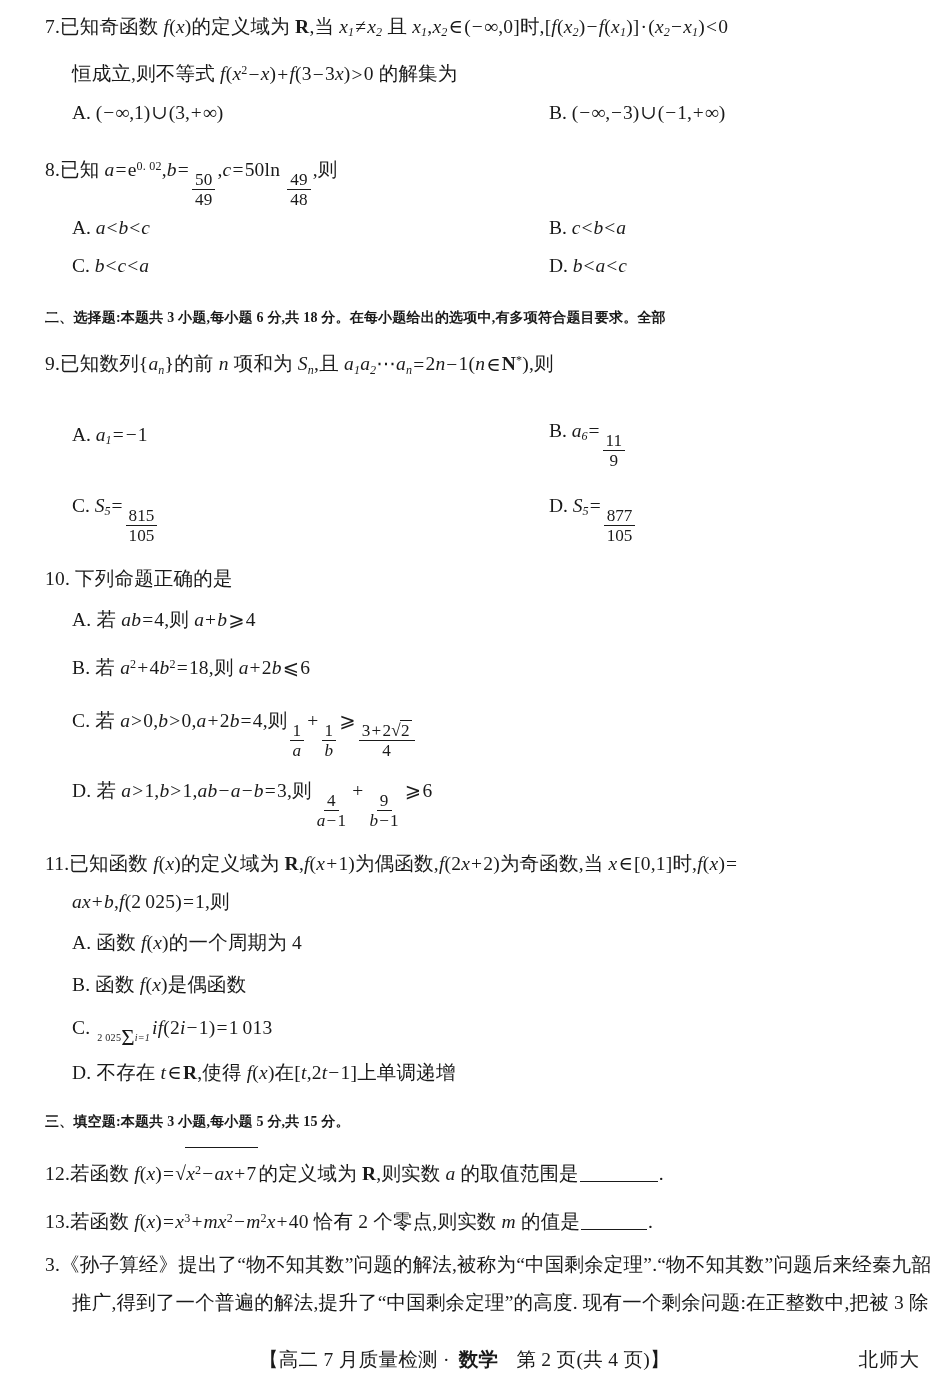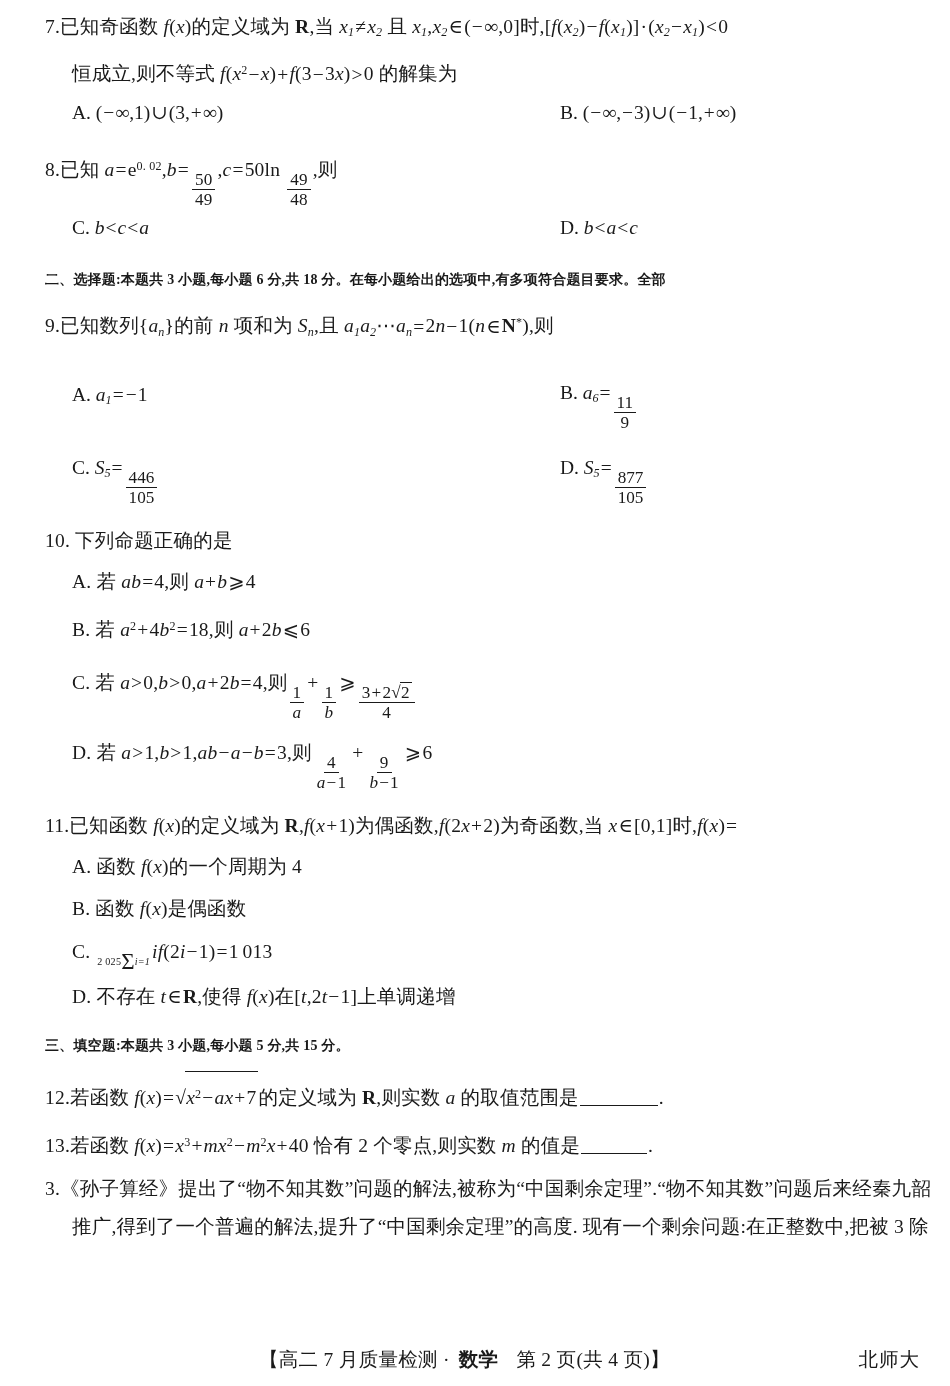--- a/index.html
+++ b/index.html
@@ -43,22 +43,21 @@
     font-size: 14px;
     line-height: 38px;
     font-weight: bold;
     letter-spacing: 0.2px;
     white-space: nowrap;
   }
 
   
   .optrow {
     display: flex;
-    align-items: center;
-    gap: 11px;
+    align-items: flex-end;
   }
   .optcol {
     width: 477px;
     flex: 0 0 477px;
     font-size: 19.5px;
     line-height: 38px;
     white-space: nowrap;
   }
   .optcol.right { width: auto; flex: 1 1 auto; }
   .optrow.tall .optcol { line-height: 60px; }
@@ -172,20 +171,28 @@
       <span class="mn">8.</span>已知 <span class="mi">a</span><span class="op">=</span>e<sup>0.&nbsp;02</sup>,<span class="mi">b</span><span class="op">=</span><span class="frac">
             <span class="num">50</span>
             <span class="den">49</span>
           </span>,<span class="mi">c</span><span class="op">=</span>50ln&nbsp;<span class="frac">
             <span class="num">49</span>
             <span class="den">48</span>
           </span>,则
     </div>
     <div class="optrow">
       <div class="optcol indent-opt">
+        A.&nbsp;<span class="mi">a</span><span class="op">&lt;</span><span class="mi">b</span><span class="op">&lt;</span><span class="mi">c</span>
+      </div>
+      <div class="optcol right">
+        B.&nbsp;<span class="mi">c</span><span class="op">&lt;</span><span class="mi">b</span><span class="op">&lt;</span><span class="mi">a</span>
+      </div>
+    </div>
+    <div class="optrow">
+      <div class="optcol indent-opt">
         C.&nbsp;<span class="mi">b</span><span class="op">&lt;</span><span class="mi">c</span><span class="op">&lt;</span><span class="mi">a</span>
       </div>
       <div class="optcol right">
         D.&nbsp;<span class="mi">b</span><span class="op">&lt;</span><span class="mi">a</span><span class="op">&lt;</span><span class="mi">c</span>
       </div>
     </div>
   </div>
 
   <div class="qblock" style="margin-top:14px">
     <div class="sec-head">
@@ -204,21 +211,21 @@
       <div class="optcol right">
         B.&nbsp;<span class="mi">a</span><sub>6</sub><span class="op">=</span><span class="frac">
               <span class="num">11</span>
               <span class="den">9</span>
             </span>
       </div>
     </div>
     <div class="optrow tall" style="margin-top:6px">
       <div class="optcol indent-opt">
         C.&nbsp;<span class="mi">S</span><sub>5</sub><span class="op">=</span><span class="frac">
-              <span class="num">446</span>
+              <span class="num">815</span>
               <span class="den">105</span>
             </span>
       </div>
       <div class="optcol right">
         D.&nbsp;<span class="mi">S</span><sub>5</sub><span class="op">=</span><span class="frac">
               <span class="num">877</span>
               <span class="den">105</span>
             </span>
       </div>
     </div>
@@ -254,20 +261,23 @@
             <span class="num">9</span>
             <span class="den"><span class="mi">b</span><span class="op">−</span>1</span>
           </span><span class="op">⩾</span>6
     </div>
   </div>
 
   <div class="qblock" style="margin-top:14px">
     <div class="qline">
       <span class="mn">11.</span>已知函数 <span class="mi">f</span>(<span class="mi">x</span>)的定义域为 <span class="mb">R</span>,<span class="mi">f</span>(<span class="mi">x</span><span class="op">+</span>1)为偶函数,<span class="mi">f</span>(2<span class="mi">x</span><span class="op">+</span>2)为奇函数,当 <span class="mi">x</span><span class="op">∈</span>[0,1]时,<span class="mi">f</span>(<span class="mi">x</span>)<span class="op">=</span>
     </div>
+    <div class="qline indent1">
+      <span class="mi">ax</span><span class="op">+</span><span class="mi">b</span>,<span class="mi">f</span>(2<span class="gap" style="width:4px"></span>025)<span class="op">=</span>1,则
+    </div>
     <div class="qline indent-opt" style="line-height:44px">
       A.&nbsp;函数 <span class="mi">f</span>(<span class="mi">x</span>)的一个周期为 4
     </div>
     <div class="qline indent-opt" style="line-height:40px">
       B.&nbsp;函数 <span class="mi">f</span>(<span class="mi">x</span>)是偶函数
     </div>
     <div class="qline indent-opt" style="line-height:46px">
       C.&nbsp;<span class="sum">
             <span class="lim">2&nbsp;025</span>
             <span class="sig">Σ</span>

